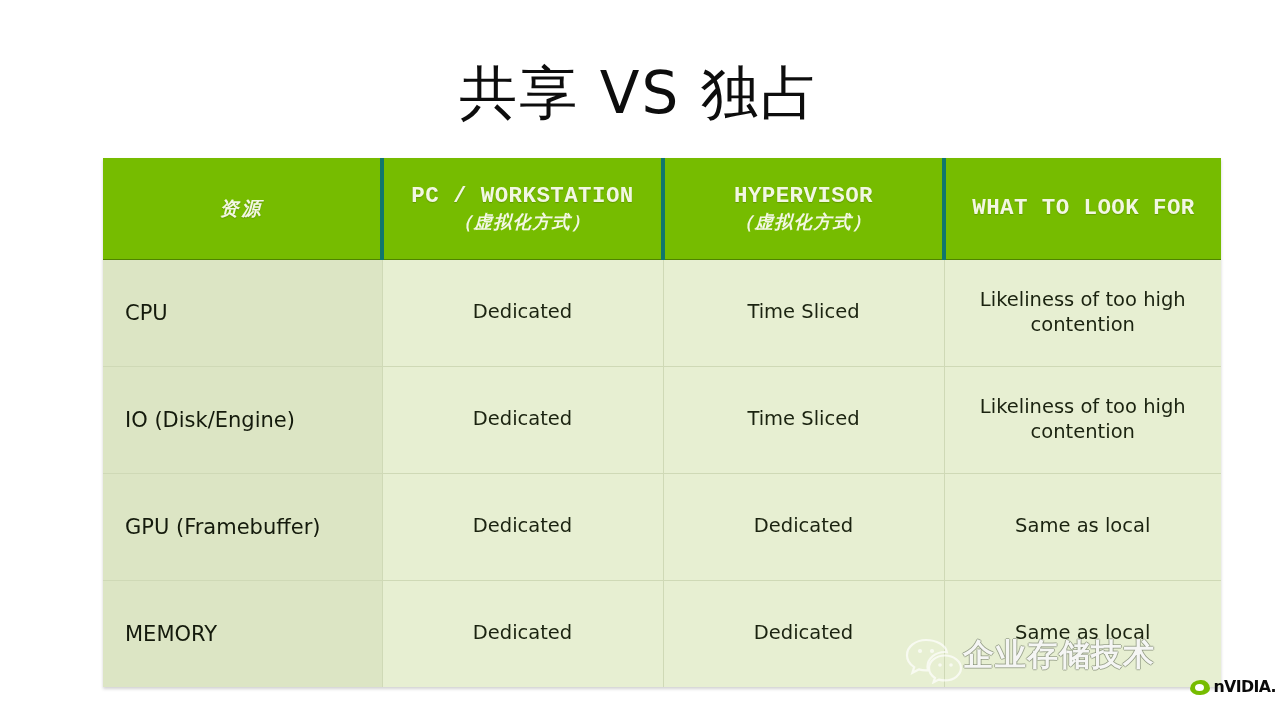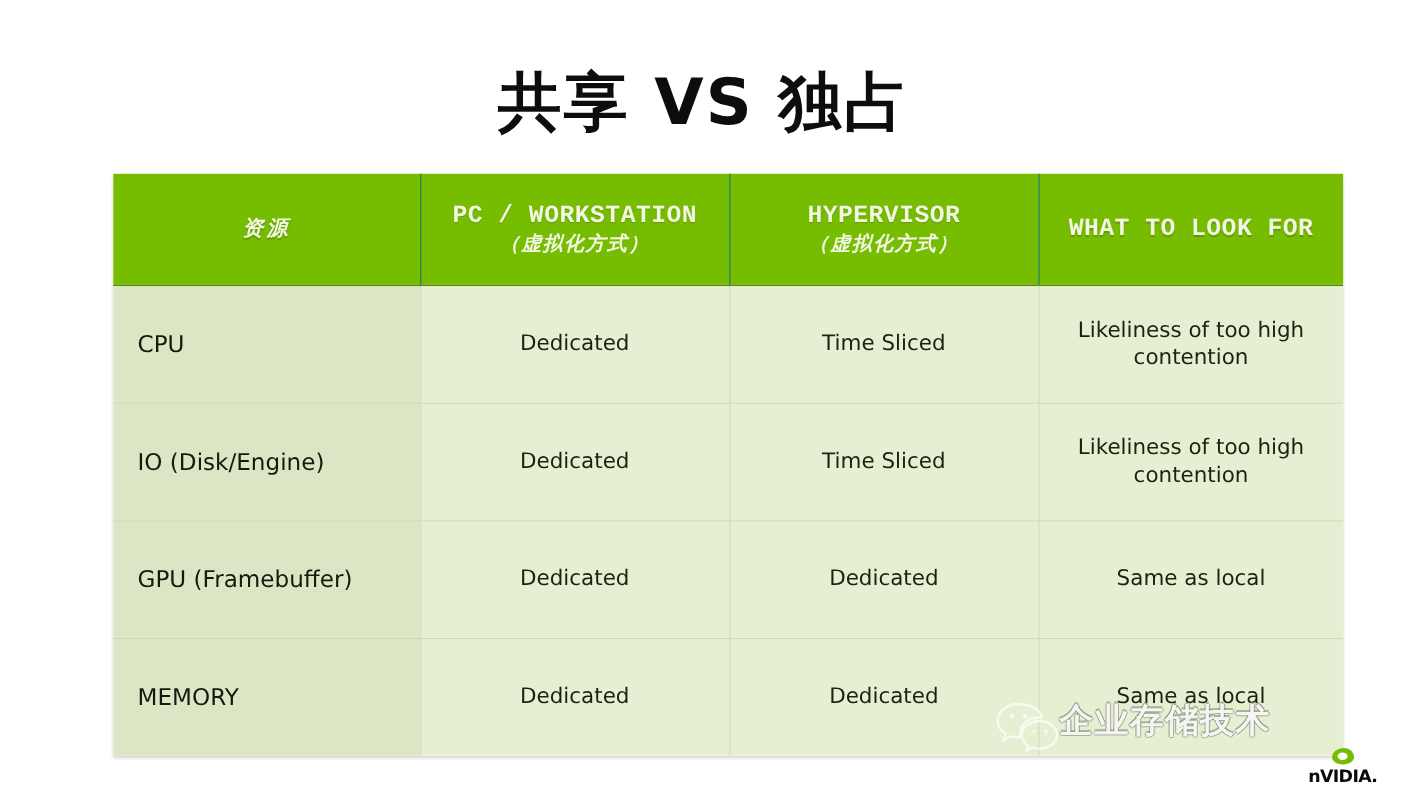--- a/index.html
+++ b/index.html
@@ -26,21 +26,21 @@
 
   
   .slide-title {
     position: absolute;
     left: 0;
     top: 62px;
     width: 1280px;
     text-align: center;
     font-family: "DejaVu Sans", "Liberation Sans", sans-serif;
     font-size: 58px;
-    font-weight: 700;
+    font-weight: 400;
     letter-spacing: 2px;
     color: #0d0d0d;
     line-height: 1.1;
     white-space: nowrap;
   }
 
   
   .table-wrap {
     position: absolute;
     left: 103px;
@@ -66,21 +66,21 @@
   thead tr {
     height: 101px;
   }
   thead th {
     background: #76bc00;
     color: #f2f7e2;
     font-weight: 700;
     text-align: center;
     vertical-align: middle;
     padding: 0 8px;
-    border-right: 1px solid #0f766e;
+    border-right: 4px solid #0f766e;
     border-bottom: 1px solid #4f8300;
     box-sizing: border-box;
   }
   thead th:last-child { border-right: none; }
 
   .th-main {
     font-size: 22.5px;
     letter-spacing: 0.4px;
     line-height: 1.12;
     white-space: nowrap;
@@ -172,21 +172,20 @@
   }
 
   
   .nvidia-logo {
     position: absolute;
     left: 1190px;
     top: 680px;
     display: flex;
     align-items: center;
     gap: 4px;
-    flex-direction: column;
   }
   .nv-eye {
     width: 20px;
     height: 15px;
     background: #76bc00;
     border-radius: 52% 44% 48% 50% / 58% 56% 44% 42%;
     position: relative;
     flex: none;
   }
   .nv-eye::after {

